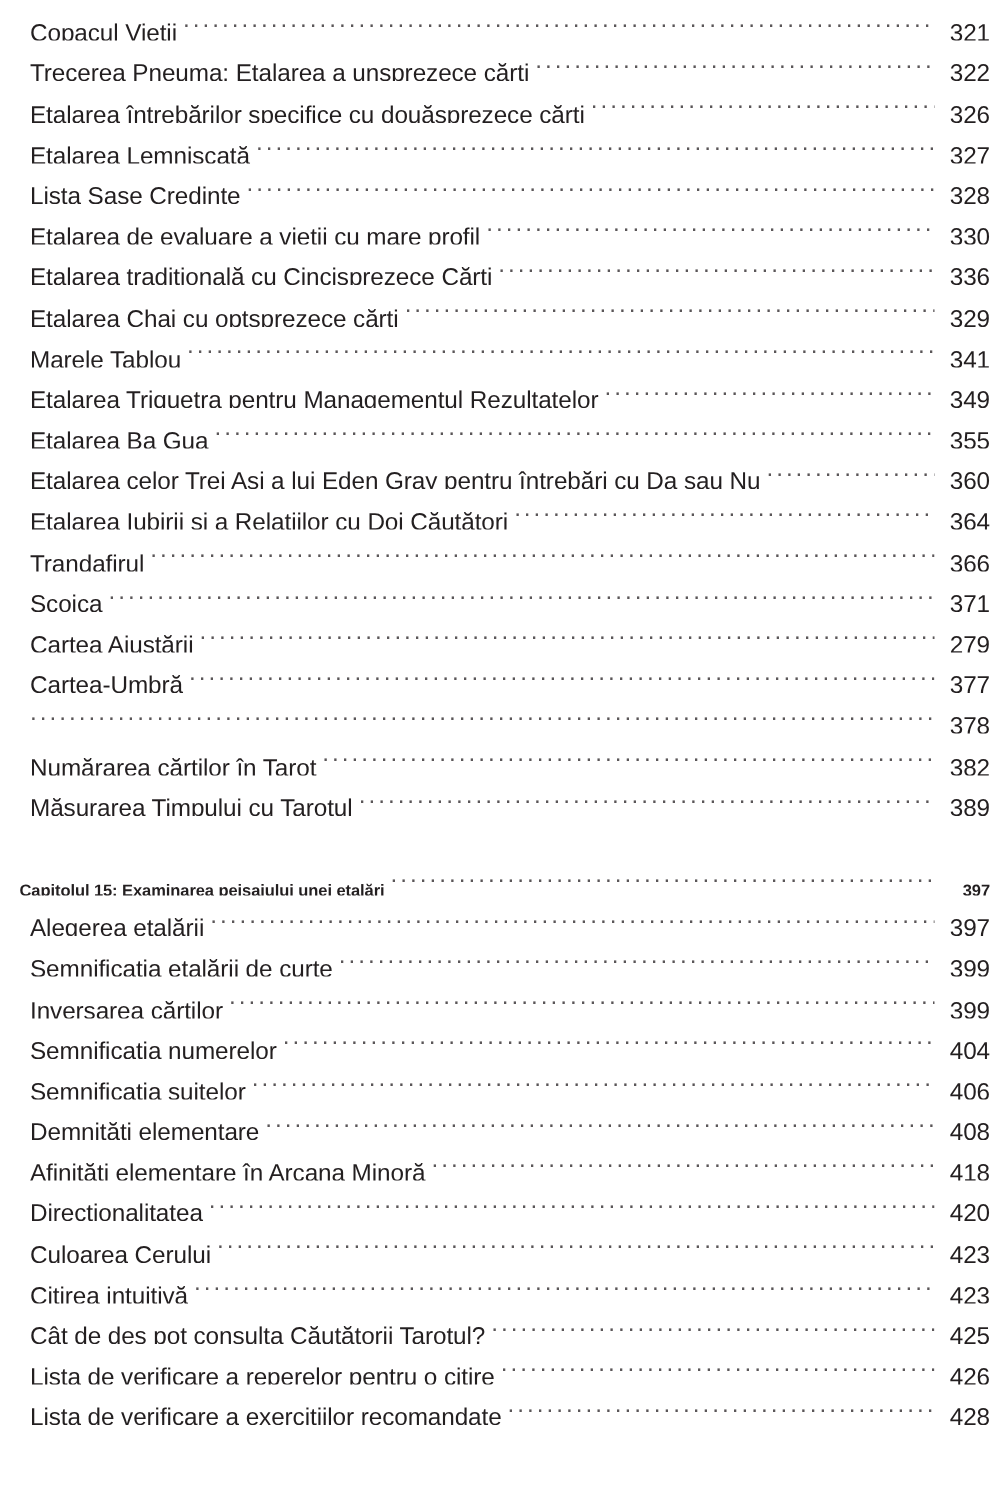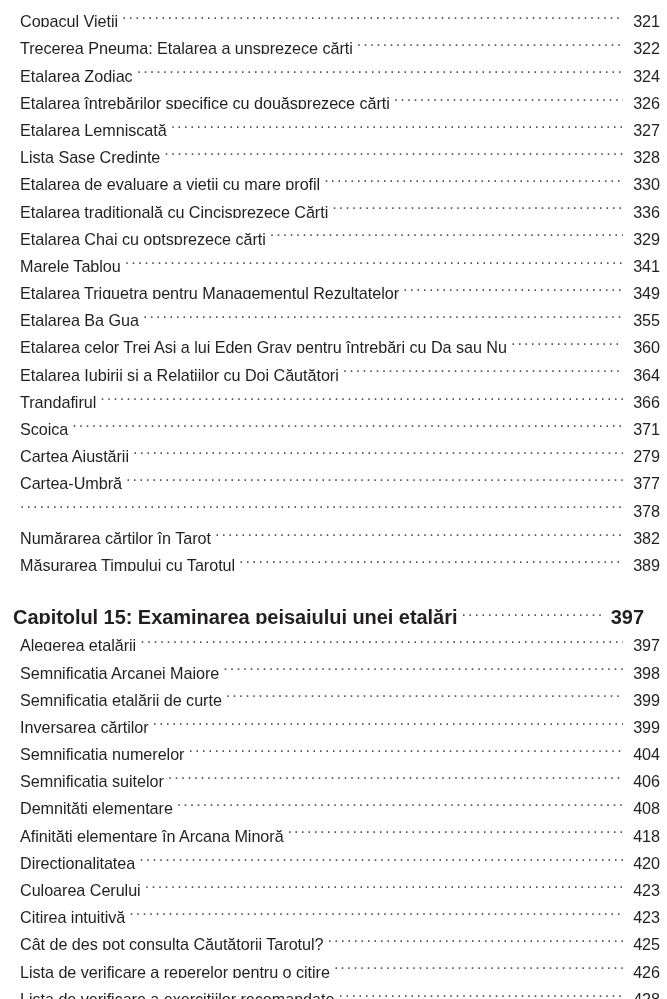--- a/index.html
+++ b/index.html
@@ -48,24 +48,24 @@
   
   .toc-entry.level-sub {
     padding-left: 20px;
     padding-right: 7px;
     font-weight: 400;
   }
 
   
   .toc-entry.level-chapter {
     padding-left: 13px;
-    padding-right: 23px;
+    padding-right: 7px;
     font-weight: 700;
     margin-top: 26px;
-    font-size: 20px;
+    font-size: 11px;
   }
 
   .entry-title {
     flex: 0 0 auto;
     padding-right: 4px;
   }
 
   .entry-leader {
     flex: 1 1 auto;
     position: relative;
@@ -109,25 +109,20 @@
         <span class="entry-title">Copacul Vieții</span>
         <span class="entry-leader"></span>
         <span class="entry-page">321</span>
       </li>
       <li class="toc-entry level-sub">
         <span class="entry-title">Trecerea Pneuma: Etalarea a unsprezece cărți</span>
         <span class="entry-leader"></span>
         <span class="entry-page">322</span>
       </li>
       <li class="toc-entry level-sub">
-        <span class="entry-title">Etalarea Zodiac</span>
-        <span class="entry-leader"></span>
-        <span class="entry-page">324</span>
-      </li>
-      <li class="toc-entry level-sub">
         <span class="entry-title">Etalarea întrebărilor specifice cu douăsprezece cărți</span>
         <span class="entry-leader"></span>
         <span class="entry-page">326</span>
       </li>
       <li class="toc-entry level-sub">
         <span class="entry-title">Etalarea Lemniscată</span>
         <span class="entry-leader"></span>
         <span class="entry-page">327</span>
       </li>
       <li class="toc-entry level-sub">
@@ -213,25 +208,20 @@
         <span class="entry-title">Capitolul 15: Examinarea peisajului unei etalări</span>
         <span class="entry-leader"></span>
         <span class="entry-page">397</span>
       </li>
       <li class="toc-entry level-sub">
         <span class="entry-title">Alegerea etalării</span>
         <span class="entry-leader"></span>
         <span class="entry-page">397</span>
       </li>
       <li class="toc-entry level-sub">
-        <span class="entry-title">Semnificația Arcanei Majore</span>
-        <span class="entry-leader"></span>
-        <span class="entry-page">398</span>
-      </li>
-      <li class="toc-entry level-sub">
         <span class="entry-title">Semnificația etalării de curte</span>
         <span class="entry-leader"></span>
         <span class="entry-page">399</span>
       </li>
       <li class="toc-entry level-sub">
         <span class="entry-title">Inversarea cărților</span>
         <span class="entry-leader"></span>
         <span class="entry-page">399</span>
       </li>
       <li class="toc-entry level-sub">

